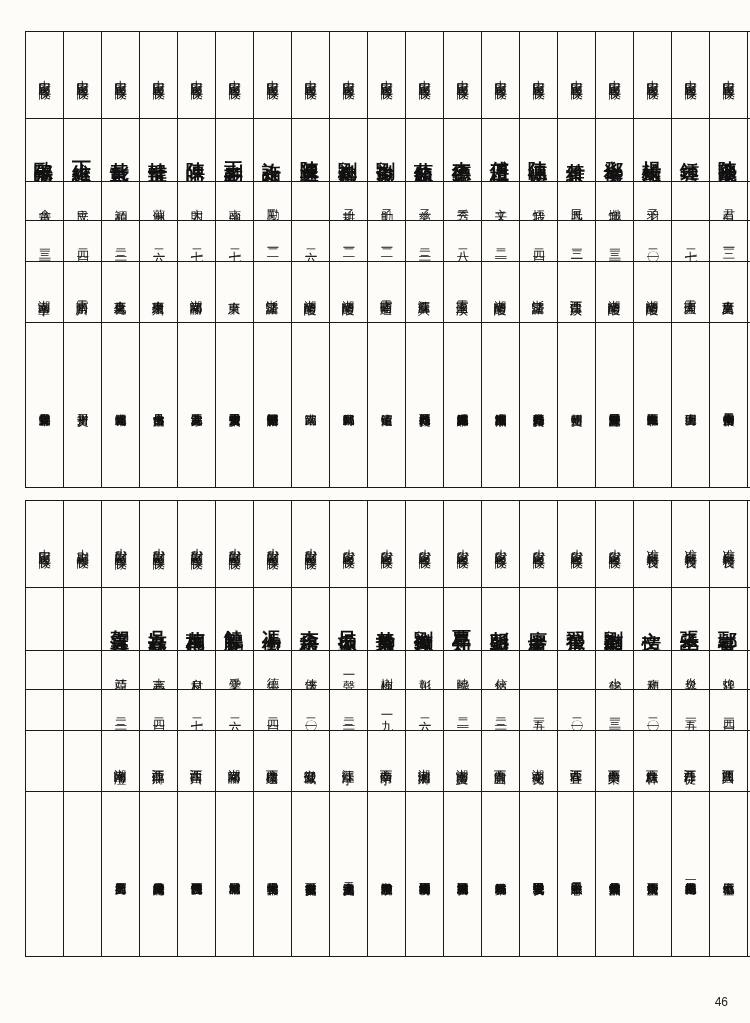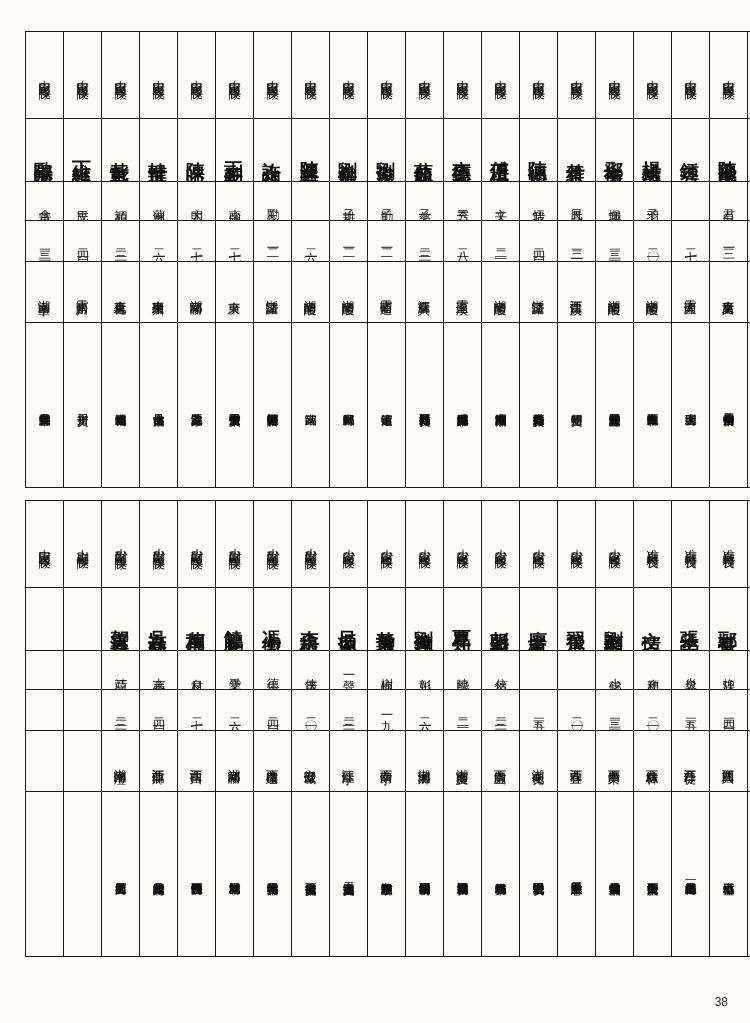--- a/index.html
+++ b/index.html
@@ -786,14 +786,14 @@
             <span class="cellwrap">鎮江縣局路杜果樹街一七</span>
           </td>
           <td class="col-data">
             <span class="cellwrap">本邑縣恒盛三七</span>
           </td>
           <td class="col-data"></td>
         </tr>
     </tbody>
   </table>
 
-  <div class="page-number">38</div>
+  <div class="page-number">46</div>
 </div>
 
 </body></html>

